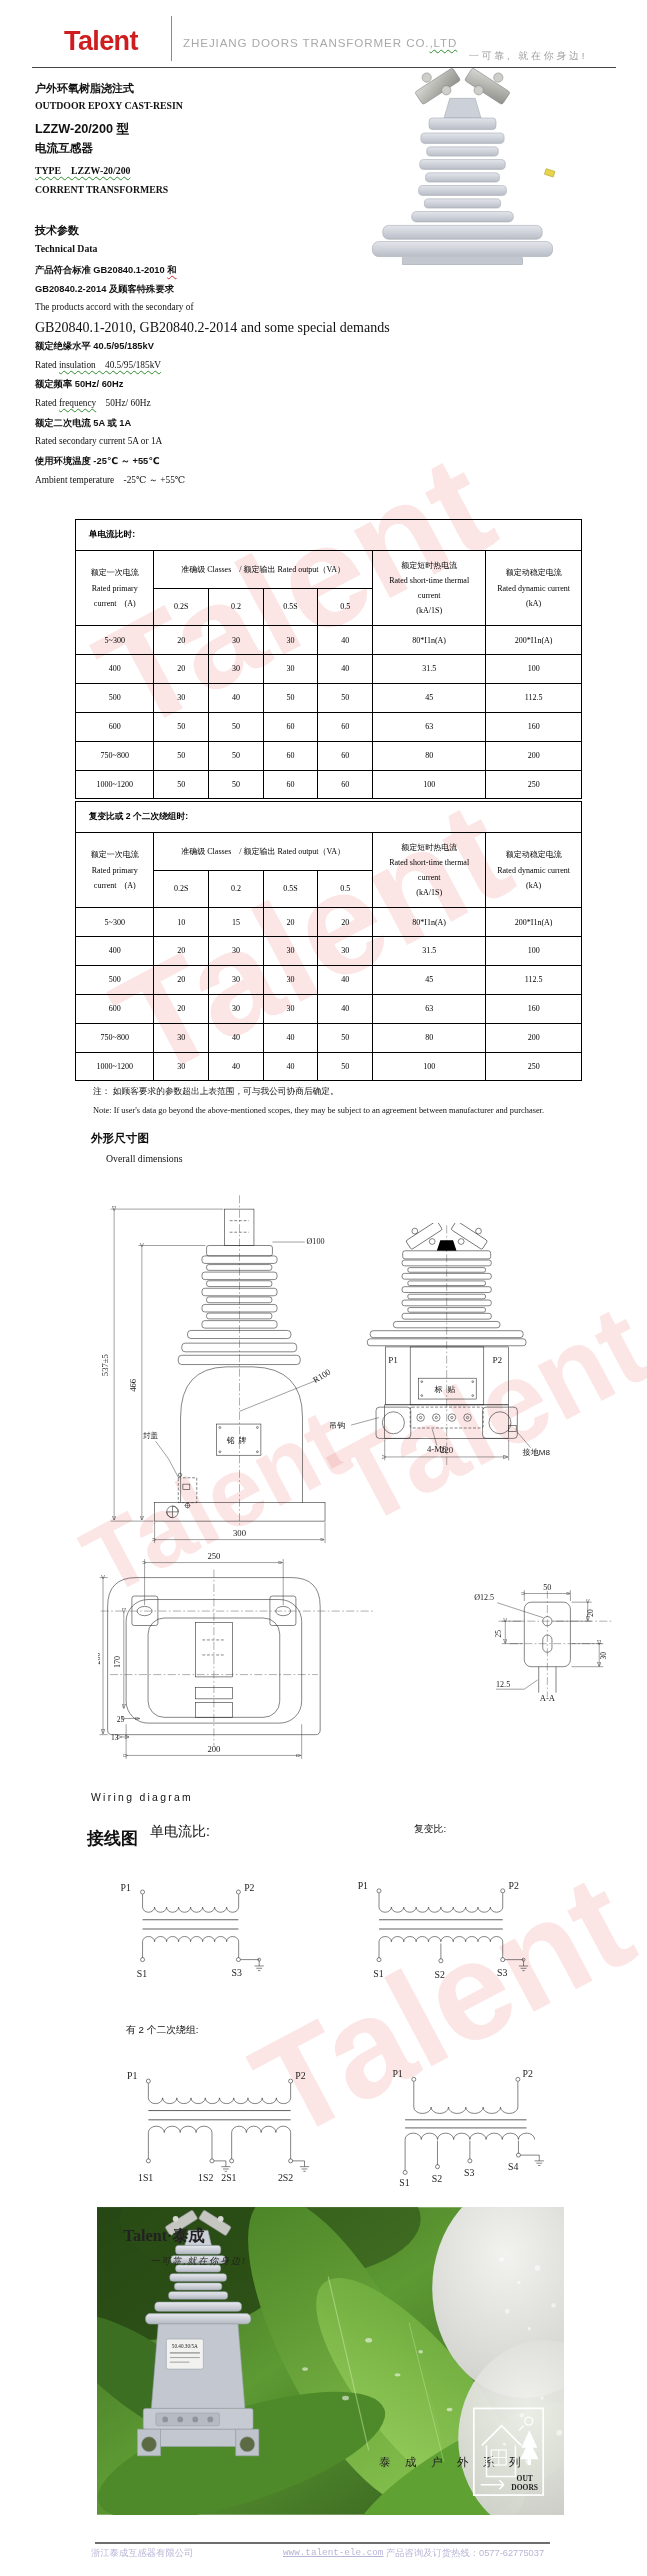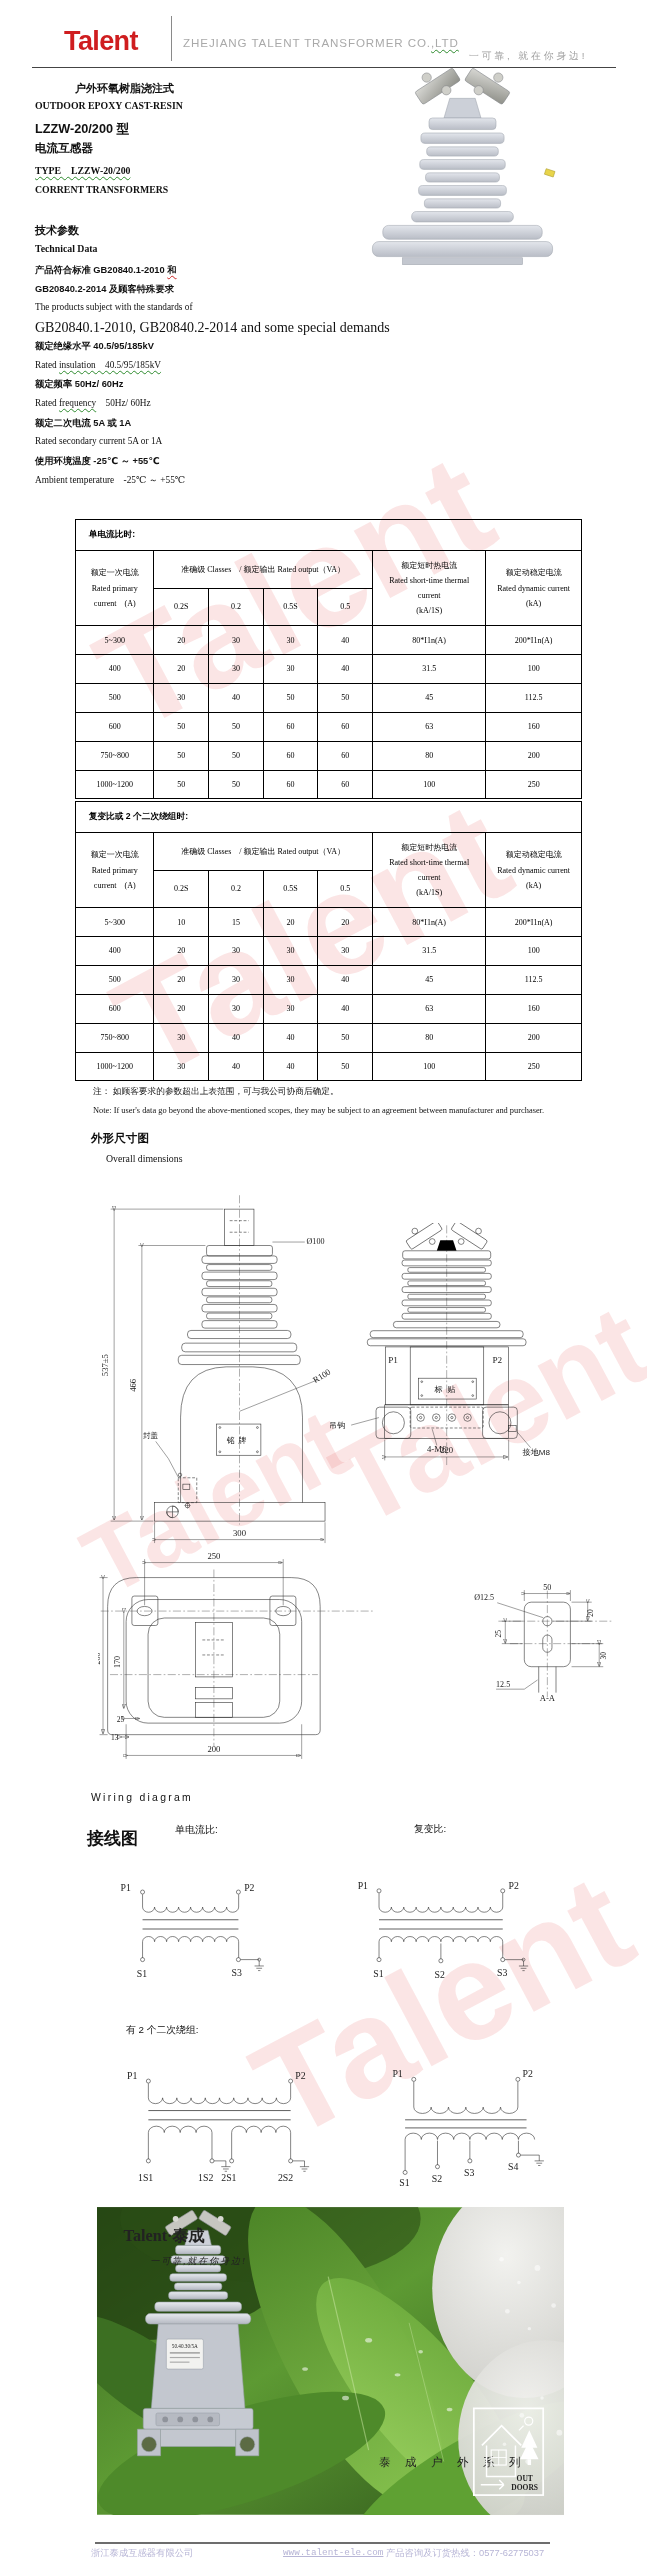--- a/index.html
+++ b/index.html
@@ -52,38 +52,38 @@
 <div class="page">
 
   <div class="wm abs" style="left:87px;top:509px;font-size:145px;">Talent</div>
   <div class="wm abs" style="left:104px;top:856px;font-size:145px;">Talent</div>
   <div class="wm abs" style="left:324px;top:1348px;font-size:116px;">Talent</div>
   <div class="wm abs" style="left:75px;top:1446px;font-size:98px;">Talent</div>
   <div class="wm abs" style="left:243px;top:1926px;font-size:139px;">Talent</div>
 
   <div class="abs logo">Talent</div>
   <div class="abs hdr-div"></div>
-  <div class="abs hdr-co"><span>ZHEJIANG TALENT TRANSFORMER CO.</span><span class="wavy-g">,LTD</span></div>
+  <div class="abs hdr-co"><span>ZHEJIANG DOORS TRANSFORMER CO.</span><span class="wavy-g">,LTD</span></div>
   <div class="abs hdr-slogan">一可靠, 就在你身边!</div>
   <div class="abs hdr-rule"></div>
 
   <div class="abs col">
-    <div class="ln b" style="top:0;font-size:11px;margin-left:40px;">户外环氧树脂浇注式</div>
+    <div class="ln b" style="top:0;font-size:11px;">户外环氧树脂浇注式</div>
     <div class="ln serif b" style="top:18.5px;font-size:9.8px;">OUTDOOR EPOXY CAST-RESIN</div>
     <div class="ln b" style="top:40px;font-size:12.7px;">LZZW-20/200  型</div>
     <div class="ln b" style="top:60px;font-size:11.6px;">电流互感器</div>
     <div class="ln serif b wavy-g" style="top:84px;font-size:9.8px;">TYPE　LZZW-20/200</div>
     <div class="ln serif b" style="top:103px;font-size:9.8px;">CORRENT TRANSFORMERS</div>
 
     <div class="ln b" style="top:142px;font-size:11px;">技术参数</div>
     <div class="ln serif b" style="top:162px;font-size:9.8px;">Technical Data</div>
 
     <div class="ln b" style="top:183px;font-size:9.3px;"><span>产品符合标准 GB20840.1-2010 </span><span class="wavy-r">和</span></div>
     <div class="ln b" style="top:202px;font-size:9.3px;">GB20840.2-2014 及顾客特殊要求</div>
-    <div class="ln serif" style="top:221px;font-size:9.3px;">The products subject with the standards of</div>
+    <div class="ln serif" style="top:221px;font-size:9.3px;">The products accord with the secondary of</div>
     <div class="ln serif" style="top:239px;font-size:14px;">GB20840.1-2010, GB20840.2-2014 and some special demands</div>
 
     <div class="ln b" style="top:259px;font-size:9.3px;">额定绝缘水平 40.5/95/185kV</div>
     <div class="ln serif" style="top:278px;font-size:9.3px;"><span>Rated </span><span class="wavy-g">insulation　40.5/95/185kV</span></div>
     <div class="ln b" style="top:297px;font-size:9.3px;">额定频率 50Hz/ 60Hz</div>
     <div class="ln serif" style="top:316px;font-size:9.3px;"><span>Rated </span><span class="wavy-g">frequency</span><span>　50Hz/ 60Hz</span></div>
     <div class="ln b" style="top:336px;font-size:9.3px;">额定二次电流 5A 或 1A</div>
     <div class="ln serif" style="top:355px;font-size:9.3px;">Rated secondary current 5A or 1A</div>
     <div class="ln b" style="top:374px;font-size:9.3px;">使用环境温度 -25℃ ～ +55℃</div>
     <div class="ln serif" style="top:393px;font-size:9.3px;">Ambient temperature　-25℃ ～ +55℃</div>
@@ -510,21 +510,21 @@
     <text x="8" y="32" font-size="14">Ø12.5</text>
     <line class="dim" x1="48" y1="36" x2="128" y2="62"></line>
     <text x="46" y="182" font-size="14">12.5</text>
     <line class="dim" x1="46" y1="186" x2="95" y2="186"></line>
       <line class="dim" x1="95" y1="186" x2="118" y2="170"></line>
     <text x="135" y="207" font-size="15" text-anchor="middle">A-A</text>
   </svg>
 
   <div class="abs wire-h1">接线图</div>
   <div class="abs wire-h2">Wiring diagram</div>
-  <div class="abs" style="left:175px;top:1823px;font-size:10px;">单电流比:</div>
+  <div class="abs" style="left:150px;top:1823px;font-size:14px;">单电流比:</div>
   <div class="abs" style="left:414px;top:1823px;font-size:9.8px;">复变比:</div>
 
   <svg class="abs draw" style="left:116px;top:1874px;" width="179" height="110" viewBox="0 0 310 190">
     <text x="8" y="30" font-size="17">P1</text>
     <text x="222" y="30" font-size="17">P2</text>
     <circle cx="46" cy="31" r="3.5"></circle>
       <circle cx="212" cy="31" r="3.5"></circle>
     <path d="M46,35 V57 a10.4,9 0 0 0 20.8,0 a10.4,9 0 0 0 20.8,0 a10.4,9 0 0 0 20.8,0 a10.4,9 0 0 0 20.8,0 a10.4,9 0 0 0 20.8,0 a10.4,9 0 0 0 20.8,0 a10.4,9 0 0 0 20.8,0 a10.4,9 0 0 0 20.8,0 V35"></path>
     <line x1="46" y1="79" x2="212" y2="79" style="stroke-width:1.3"></line>
     <line x1="46" y1="95" x2="212" y2="95" style="stroke-width:1.3"></line>

